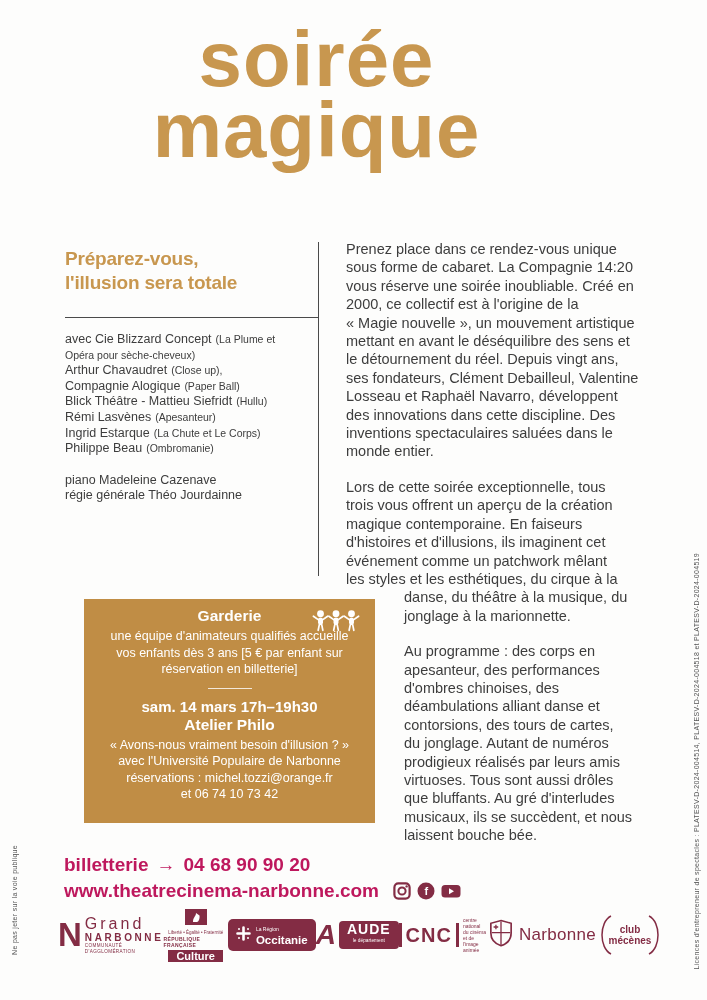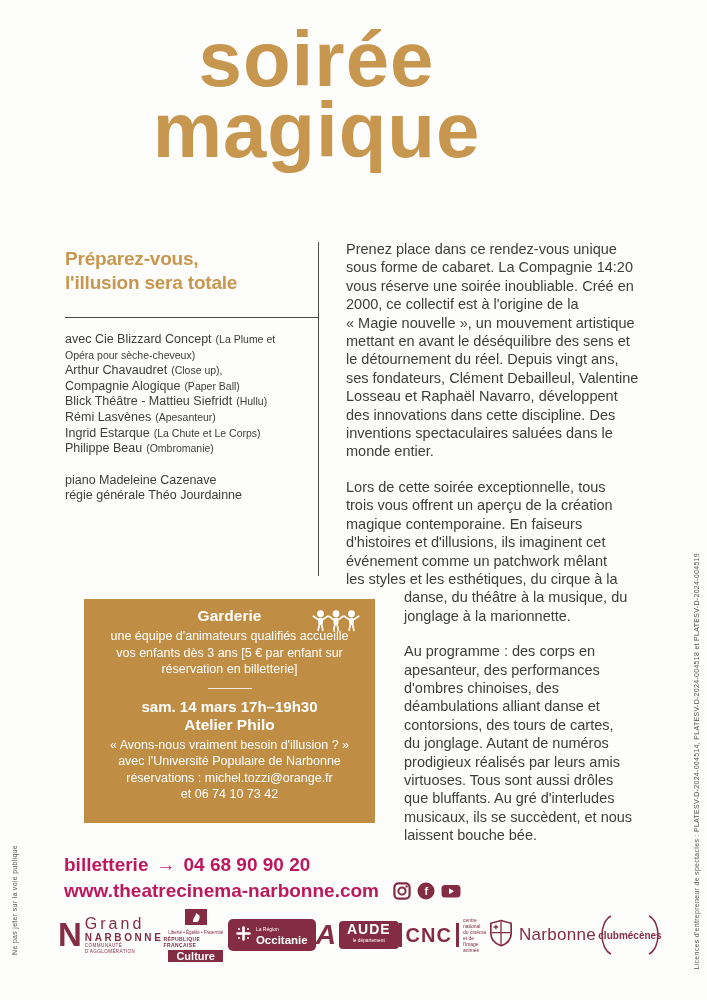--- a/index.html
+++ b/index.html
@@ -61,21 +61,21 @@
   .aude-a{font-size:28px; font-weight:900; font-style:italic; line-height:26px;}
   .aude-block{background:#832c44; border-radius:4px; color:#fff; padding:3px 8px; display:flex; flex-direction:column; align-items:center; line-height:11px;}
   .aude-name{font-size:14px; font-weight:700; letter-spacing:1px;}
   .aude-sub{font-size:4.8px;}
   .cnc{gap:4px;}
   .cnc-mark{border-left:3px solid #832c44; border-right:3px solid #832c44; padding:1px 4px; font-size:20px; font-weight:900; letter-spacing:1px; line-height:22px;}
   .cnc-sub{font-size:5px; line-height:6px; white-space:pre-line; text-align:left;}
   .narb{gap:6px;}
   .narb-name{font-size:17px; font-weight:500; letter-spacing:.3px;}
   .club{position:relative; width:68px; height:46px;}
-  .club-text{position:absolute; inset:0; display:flex; align-items:center; justify-content:center; line-height:11px;text-align:center;}
+  .club-text{position:absolute; inset:0; display:flex; flex-direction:column; align-items:center; justify-content:center; line-height:11px;text-align:center;}
   .club-l1,.club-l2{font-size:10px; font-weight:bold;}
   
   .vtext{writing-mode:vertical-rl; transform:rotate(180deg); font-size:7px; color:#555; letter-spacing:.3px;}
   .edge-left{position:absolute; left:11px; top:845px; height:125px;}
   .edge-right{position:absolute; right:7px; top:553px; height:437px;}
 </style>
 </head>
 <body>
 
 <div class="poster">

